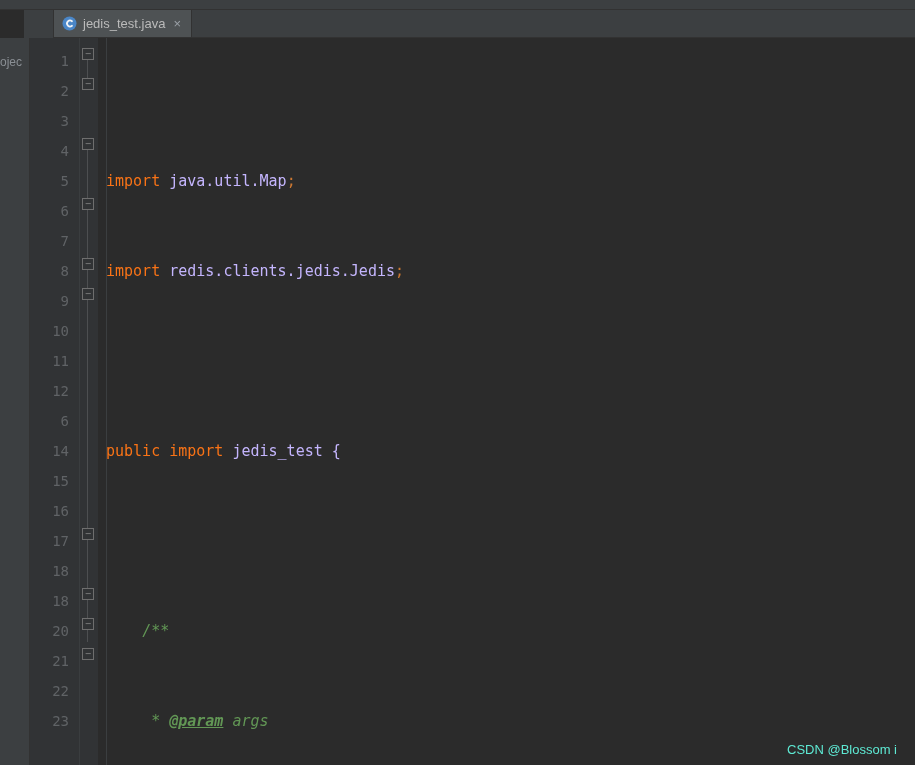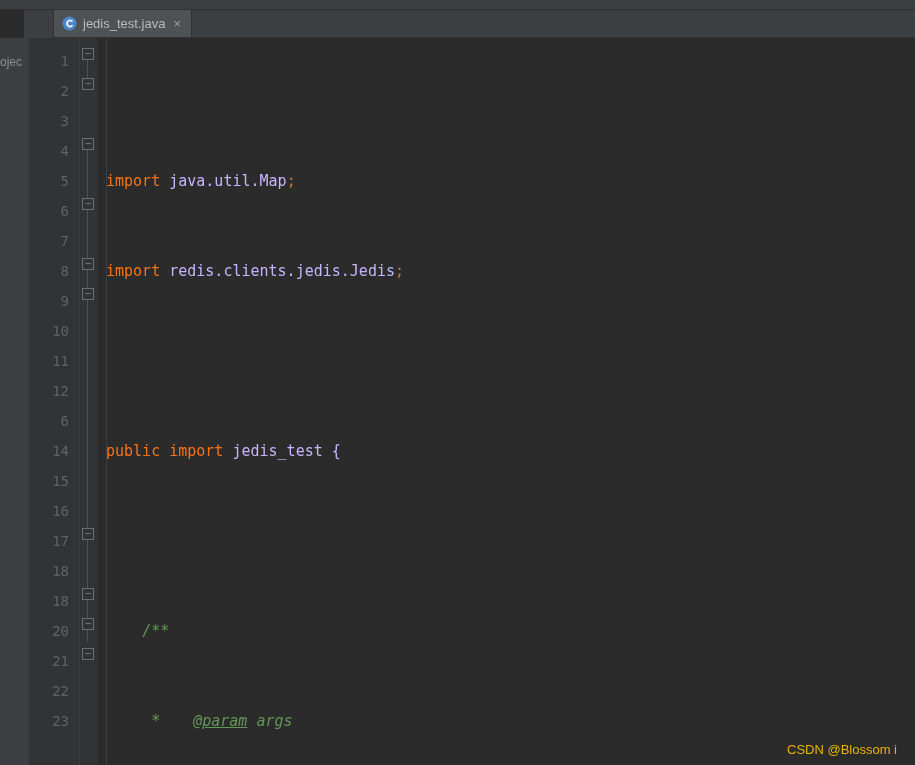--- a/index.html
+++ b/index.html
@@ -111,37 +111,37 @@
   .code-area {
     flex: 1;
     padding: 8px 0 0 8px;
     line-height: 30px;
     font-size: 15px;
     white-space: pre;
     position: relative;
   }
   .code-line { height: 30px; }
   .kw { color: #f97316; }
-  .doctag { color: #629755; font-style: italic; font-weight: normal; text-decoration: underline; margin-left: 24px;}
+  .doctag { color: #629755; font-style: italic; font-weight: bold; text-decoration: underline;}
   .doccmt { color: #629755; font-style: italic; }
   .plain { color: #c4b5fd; }
   .semi { color: #cc7832; }
   .guide {
     position: absolute;
     top: 0; bottom: 0;
     width: 1px;
     background: #3b3e40;
   }
   .watermark {
     position: absolute;
     right: 18px;
     bottom: 8px;
     font-family: "Segoe UI", sans-serif;
     font-size: 13px;
-    color: #eab308;
+    color: #5eead4;
   }
 </style>
 </head>
 <body>
 
 <div class="top-bar"></div>
 
 <div class="tabs-row">
   <div class="proj-stub"></div>
   <div class="tab">

